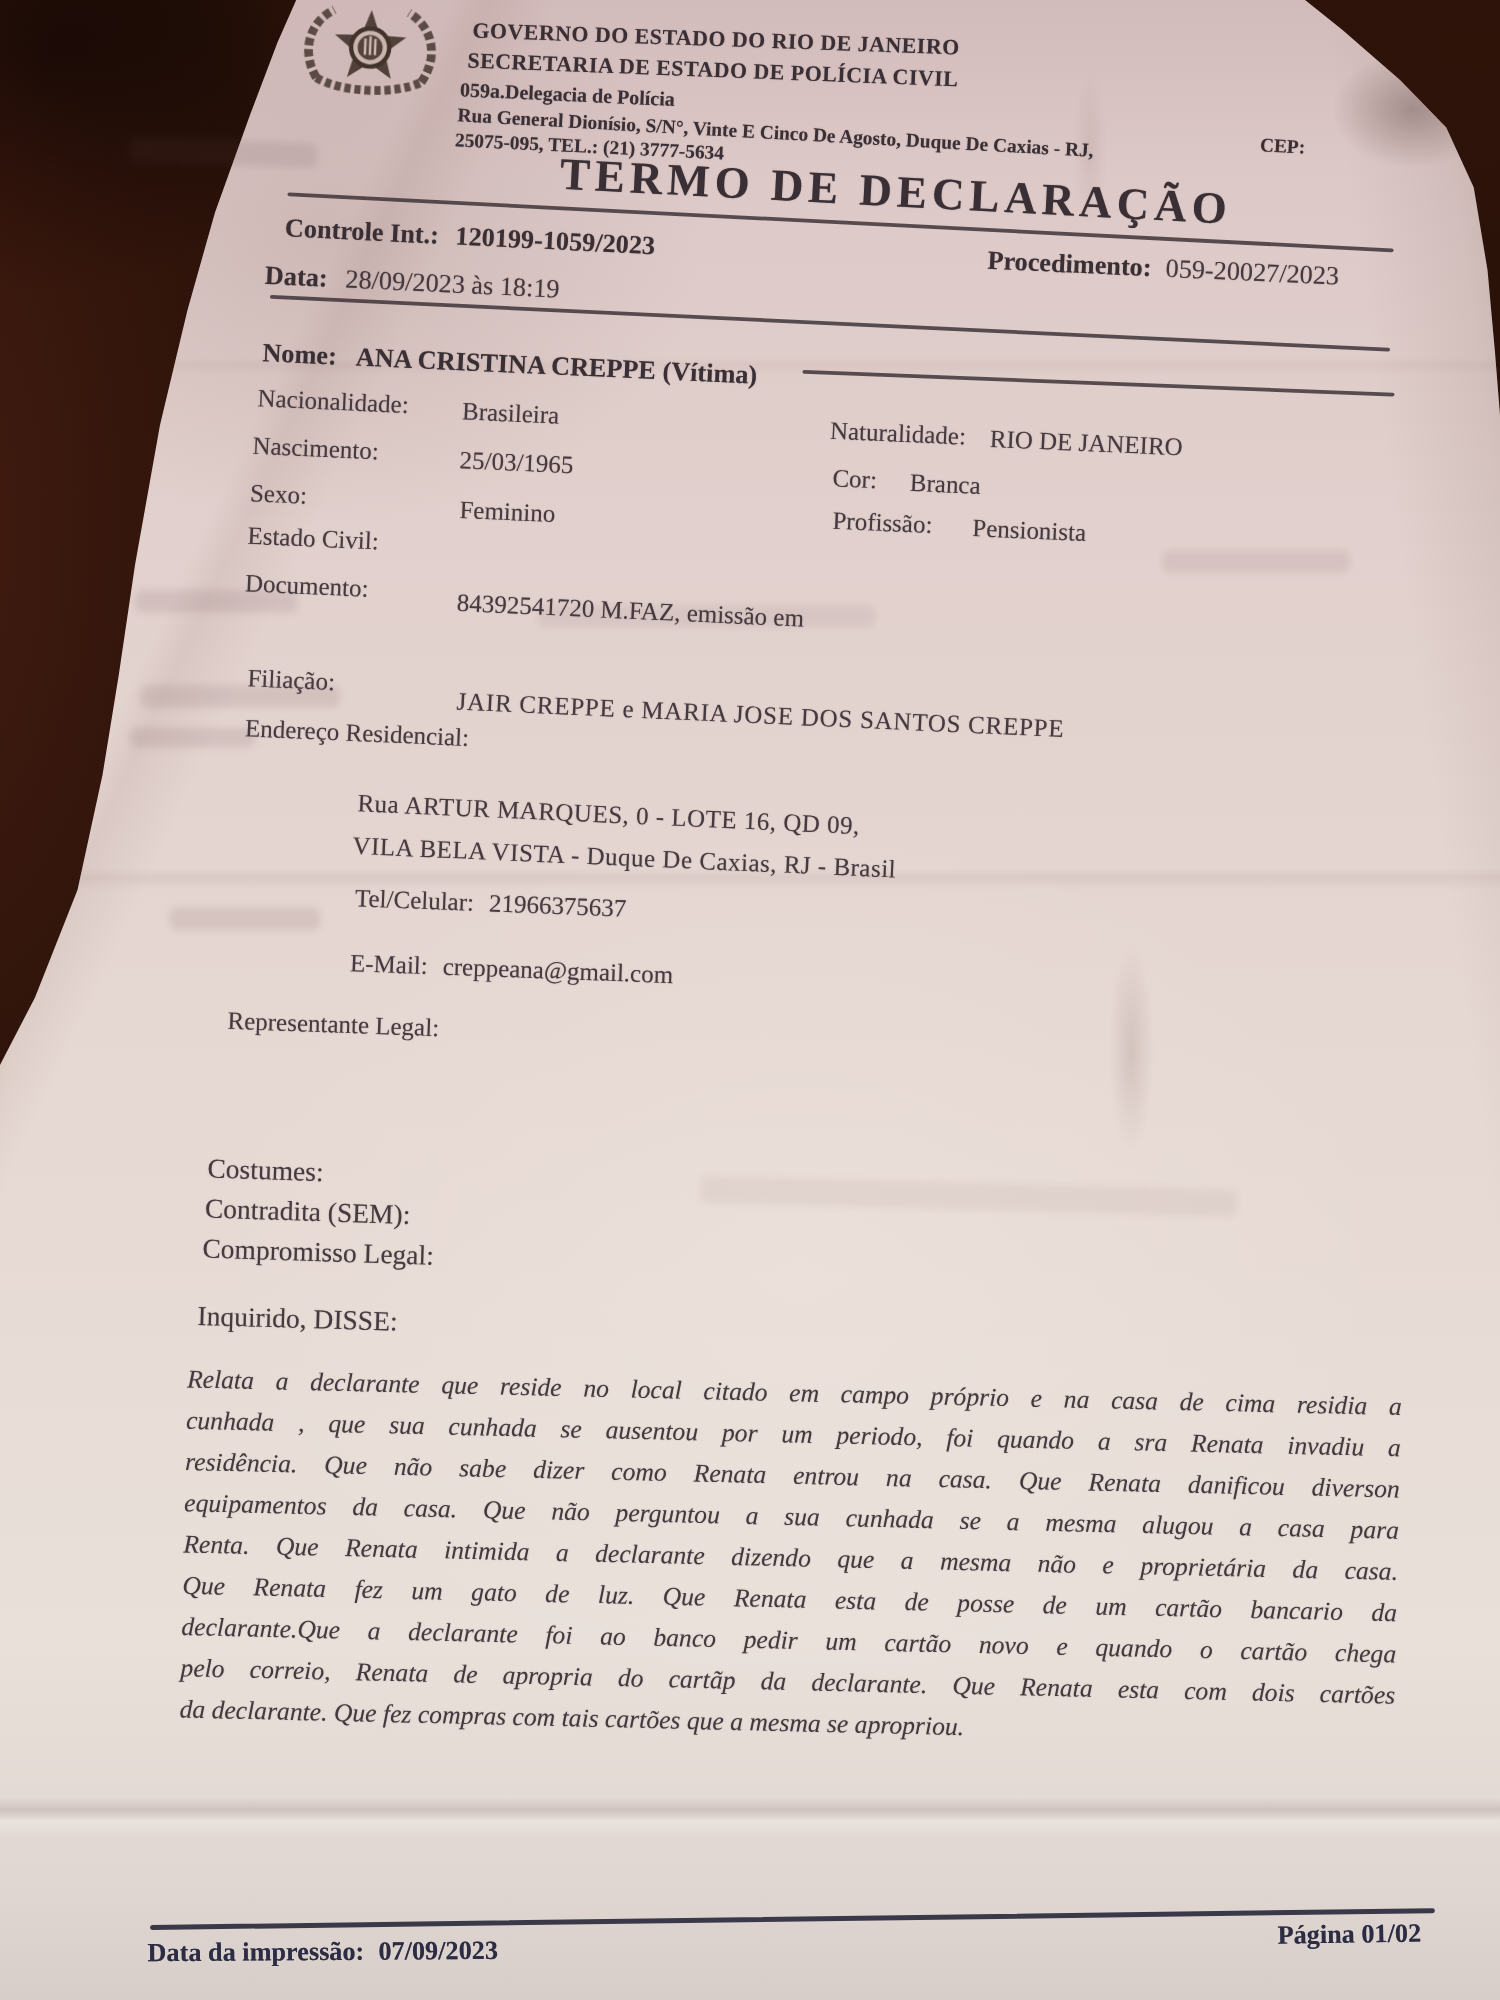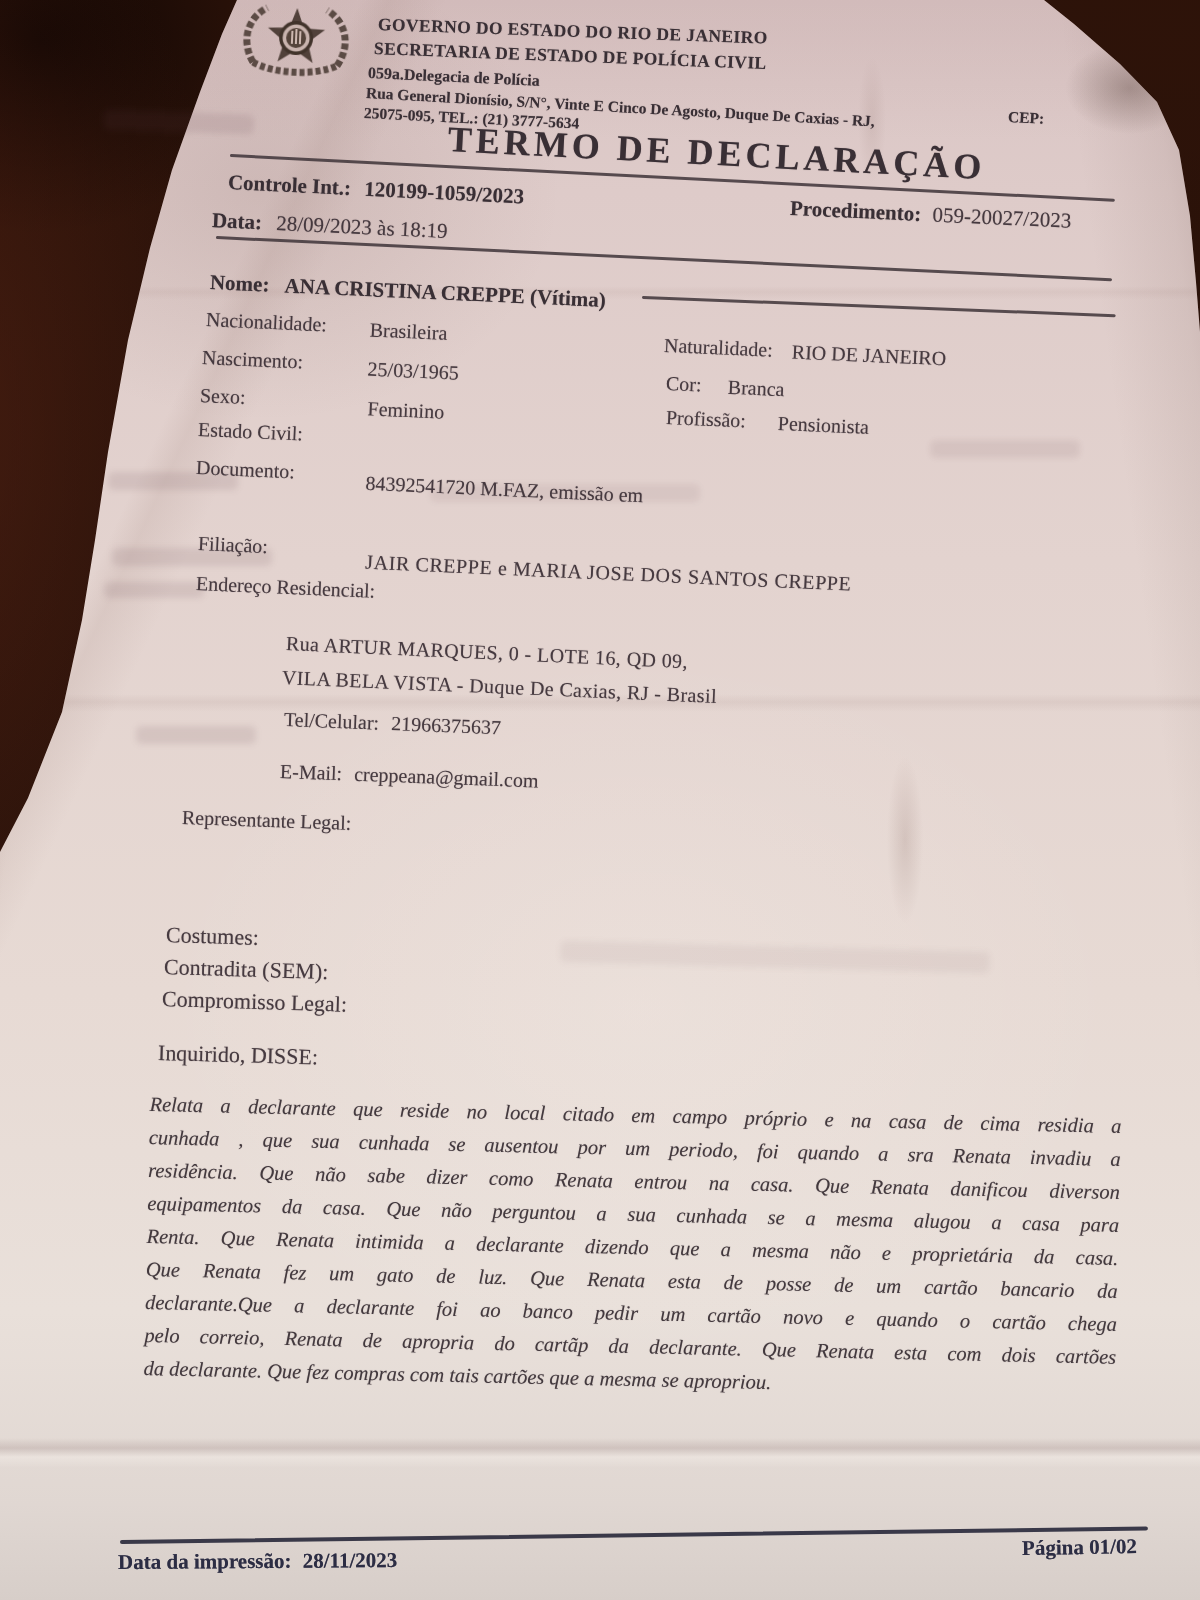--- a/index.html
+++ b/index.html
@@ -179,16 +179,16 @@
     <div class="line">Renta. Que Renata intimida a declarante dizendo que a mesma não e proprietária da casa.</div>
     <div class="line">Que Renata fez um gato de luz. Que Renata esta de posse de um cartão bancario da</div>
     <div class="line">declarante.Que a declarante foi ao banco pedir um cartão novo  e quando o cartão chega</div>
     <div class="line">pelo correio, Renata de apropria do cartãp da declarante. Que Renata esta com dois cartões</div>
     <div class="line last">da declarante. Que fez compras com tais cartões que a mesma se apropriou.</div>
   </div>
 
   <div class="rule" style="left:120px;top:1540px;width:1028px;height:3.5px;transform:rotate(-0.75deg);background:rgba(40,40,58,.9);"></div>
   <div class="t b fs21 foot" style="left:118px;top:1550px;transform:rotate(-0.4deg);">
     <span>Data da impressão:</span>
-    <span style="margin-left:6px;">28/11/2023</span>
+    <span style="margin-left:6px;">07/09/2023</span>
   </div>
   <div class="t b fs21 foot" style="left:1022px;top:1536px;transform:rotate(-0.9deg);">Página 01/02</div>
 </div>
 
 </body></html>

